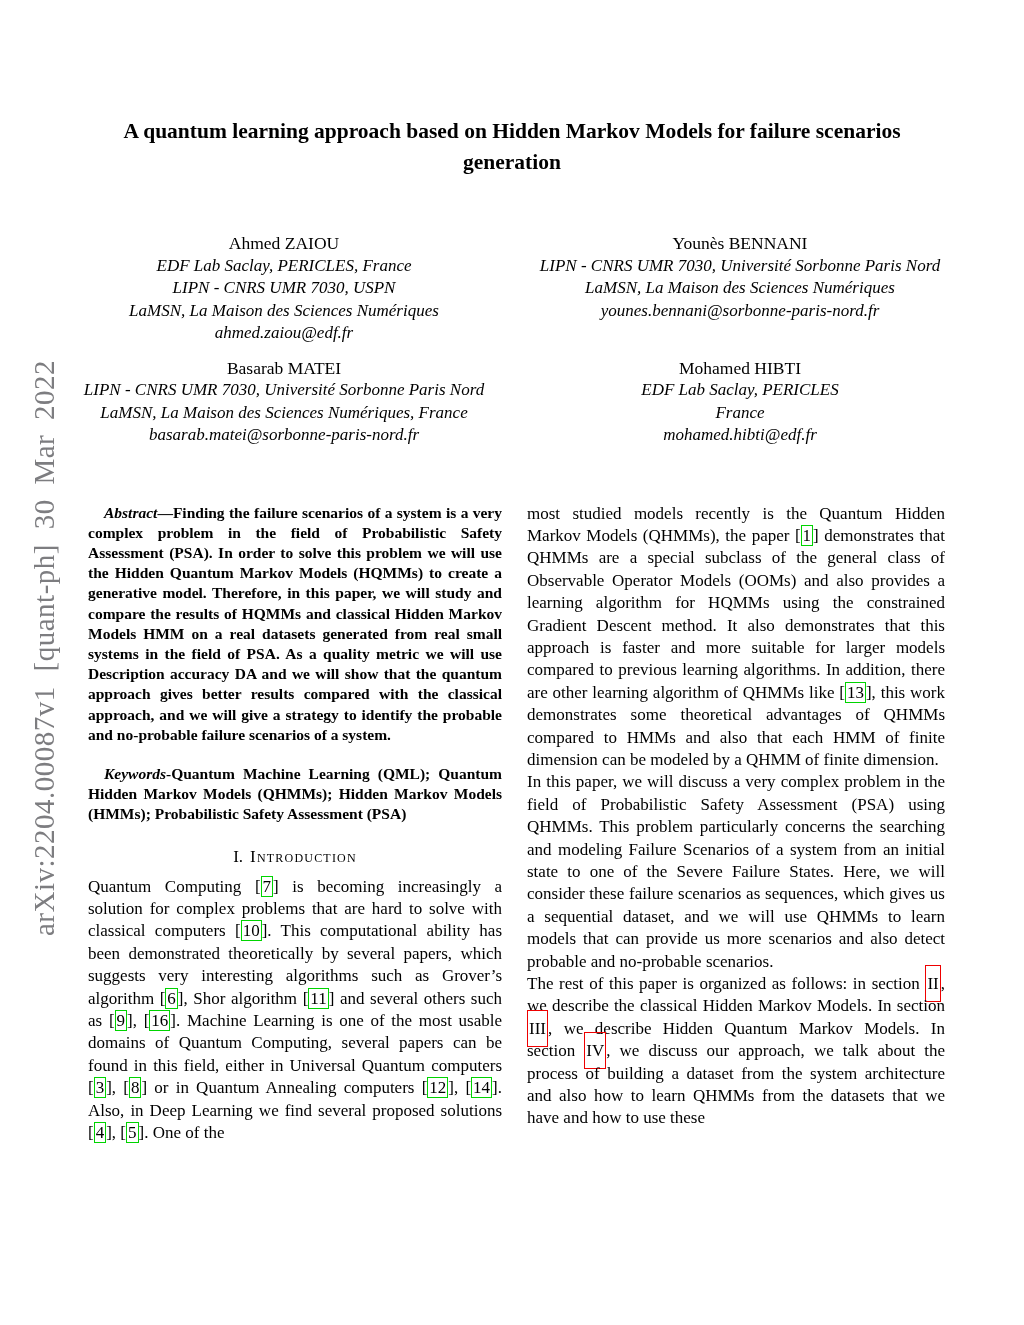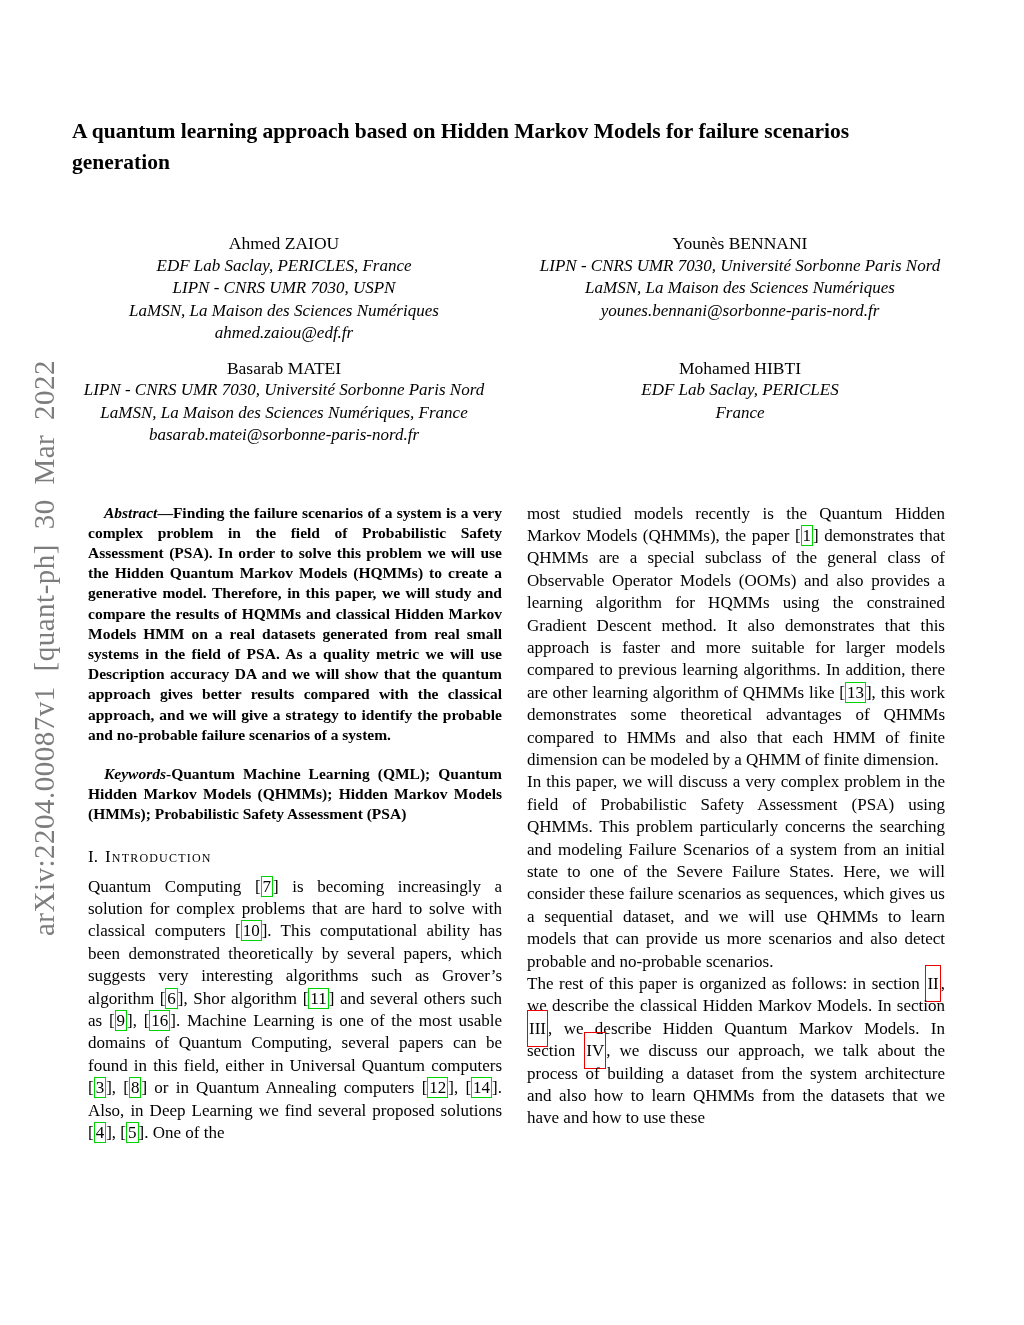--- a/index.html
+++ b/index.html
@@ -21,21 +21,21 @@
     transform:translate(-50%,-50%) rotate(-90deg);
     white-space:nowrap;
     font-size:29px;color:var(--wm-gray);
     letter-spacing:.5px;word-spacing:7px;
   }
 
   
   .title{
     margin:0 auto;padding-top:116px;
     max-width:880px;
-    text-align:left;
+    text-align:center;
     font-size:21.5px;font-weight:bold;line-height:31px;
   }
 
   
   .authors{
     width:900px;margin:54px auto 0;
     display:grid;grid-template-columns:1fr 1fr;
     row-gap:32px;column-gap:10px;gap:12px;
   }
   .author{text-align:center;}
@@ -53,20 +53,21 @@
   .abstract,.keywords{
     margin:0;
     font-weight:bold;font-size:15.5px;line-height:20.2px;
     text-align:justify;text-indent:16px;
   }
   .keywords{margin-top:19px;}
   .lbl{font-style:italic;}
 
   .sec-heading{
     margin:22px 0 9px;
+    text-align:center;
     font-size:17px;font-weight:normal;
   }
   .sec-heading .sc{font-variant:small-caps;letter-spacing:1.2px;margin-left:7px;}
 
   .body-par{
     margin:0;
     font-size:17px;line-height:22.4px;
     text-align:justify;
   }
 
@@ -107,20 +108,21 @@
           <div class="author-line">LIPN - CNRS UMR 7030, Université Sorbonne Paris Nord</div>
           <div class="author-line">LaMSN, La Maison des Sciences Numériques, France</div>
           <div class="author-line">basarab.matei@sorbonne-paris-nord.fr</div>
         </div>
     </div>
     <div class="author">
       <div class="author-name">Mohamed HIBTI</div>
       <div>
           <div class="author-line">EDF Lab Saclay, PERICLES</div>
           <div class="author-line">France</div>
+          <div class="author-line">mohamed.hibti@edf.fr</div>
         </div>
     </div>
   </div>
 
   <div class="body-columns">
 
     <div class="col-left">
       <p class="abstract"><span class="lbl">Abstract</span><span>—Finding the failure scenarios of a system is a very complex problem in the field of Probabilistic Safety Assessment (PSA). In order to solve this problem we will use the Hidden Quantum Markov Models (HQMMs) to create a generative model. Therefore, in this paper, we will study and compare the results of HQMMs and classical Hidden Markov Models HMM on a real datasets generated from real small systems in the field of PSA. As a quality metric we will use Description accuracy DA and we will show that the quantum approach gives better results compared with the classical approach, and we will give a strategy to identify the probable and no-probable failure scenarios of a system.</span></p>
 
       <p class="keywords"><span class="lbl">Keywords</span><span>-Quantum Machine Learning (QML); Quantum Hidden Markov Models (QHMMs); Hidden Markov Models (HMMs); Probabilistic Safety Assessment (PSA)</span></p>

